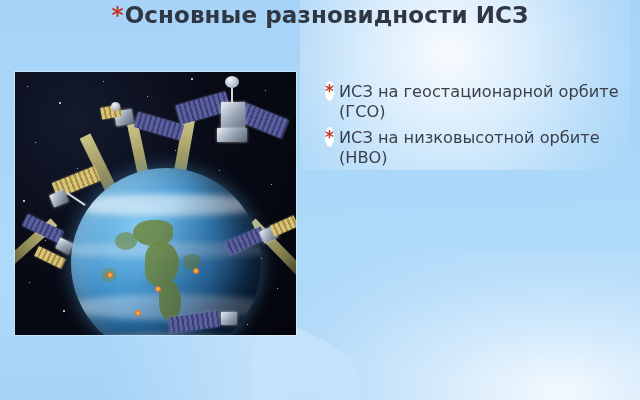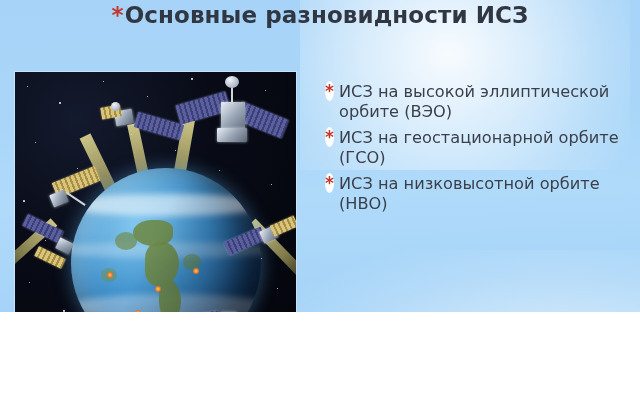--- a/index.html
+++ b/index.html
@@ -10,21 +10,21 @@
   body {
     width: 640px;
     height: 400px;
     overflow: hidden;
     font-family: "DejaVu Sans", "Liberation Sans", sans-serif;
   }
 
   #slide {
     position: relative;
     width: 640px;
-    height: 312px;
+    height: 400px;
     overflow: hidden;
     background: #a9d6f8;
   }
 
   
   .bg-base {
     position: absolute;
     inset: 0;
     background: linear-gradient(178deg, #a6d3f7 0%, #a9d6f8 38%, #b0dafa 62%, #a3d2f7 100%);
   }
@@ -331,21 +331,20 @@
       <div class="panel blue" style="left:4px;top:10px;width:50px;height:16px;transform:rotate(-8deg);"></div>
       <div class="bus" style="left:56px;top:8px;width:16px;height:13px;"></div>
     </div>
   </div>
 
   <div class="text-col">
 
     <ul class="bullets">
       <li>
         <span class="star">*</span>
-        <span>ИСЗ на высокой эллиптической орбите (ВЭО)</span>
       </li>
       <li>
         <span class="star">*</span>
         <span>ИСЗ на геостационарной орбите (ГСО)</span>
       </li>
       <li>
         <span class="star">*</span>
         <span>ИСЗ на низковысотной орбите (НВО)</span>
       </li>
     </ul>

